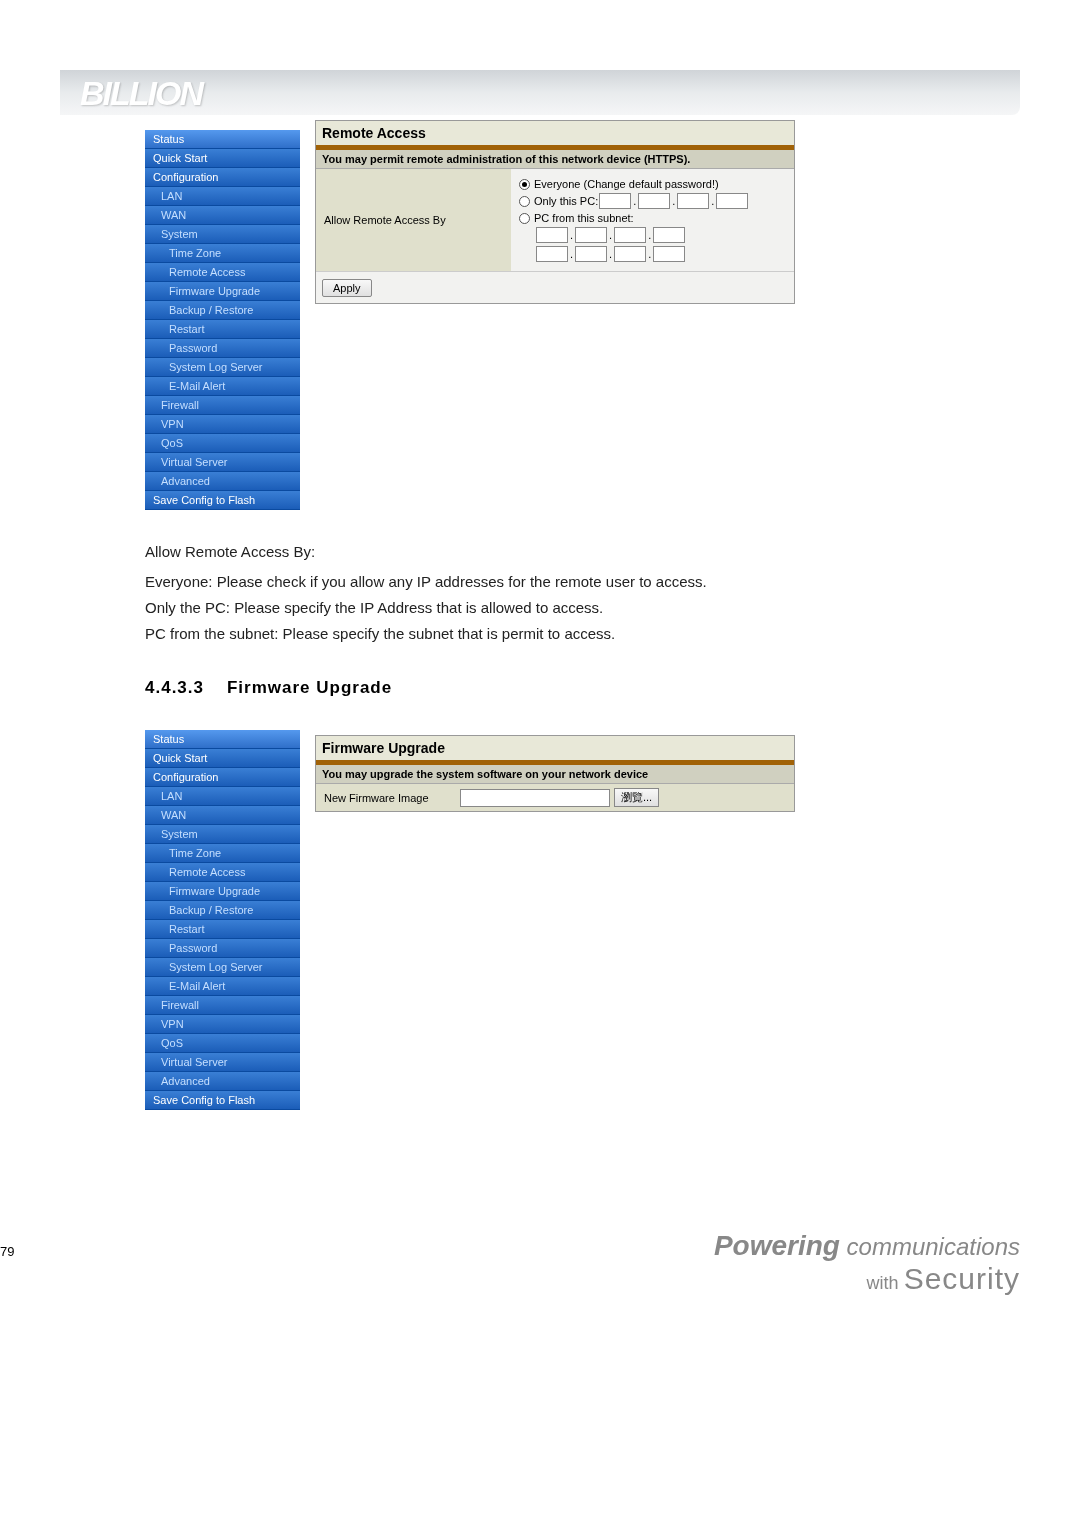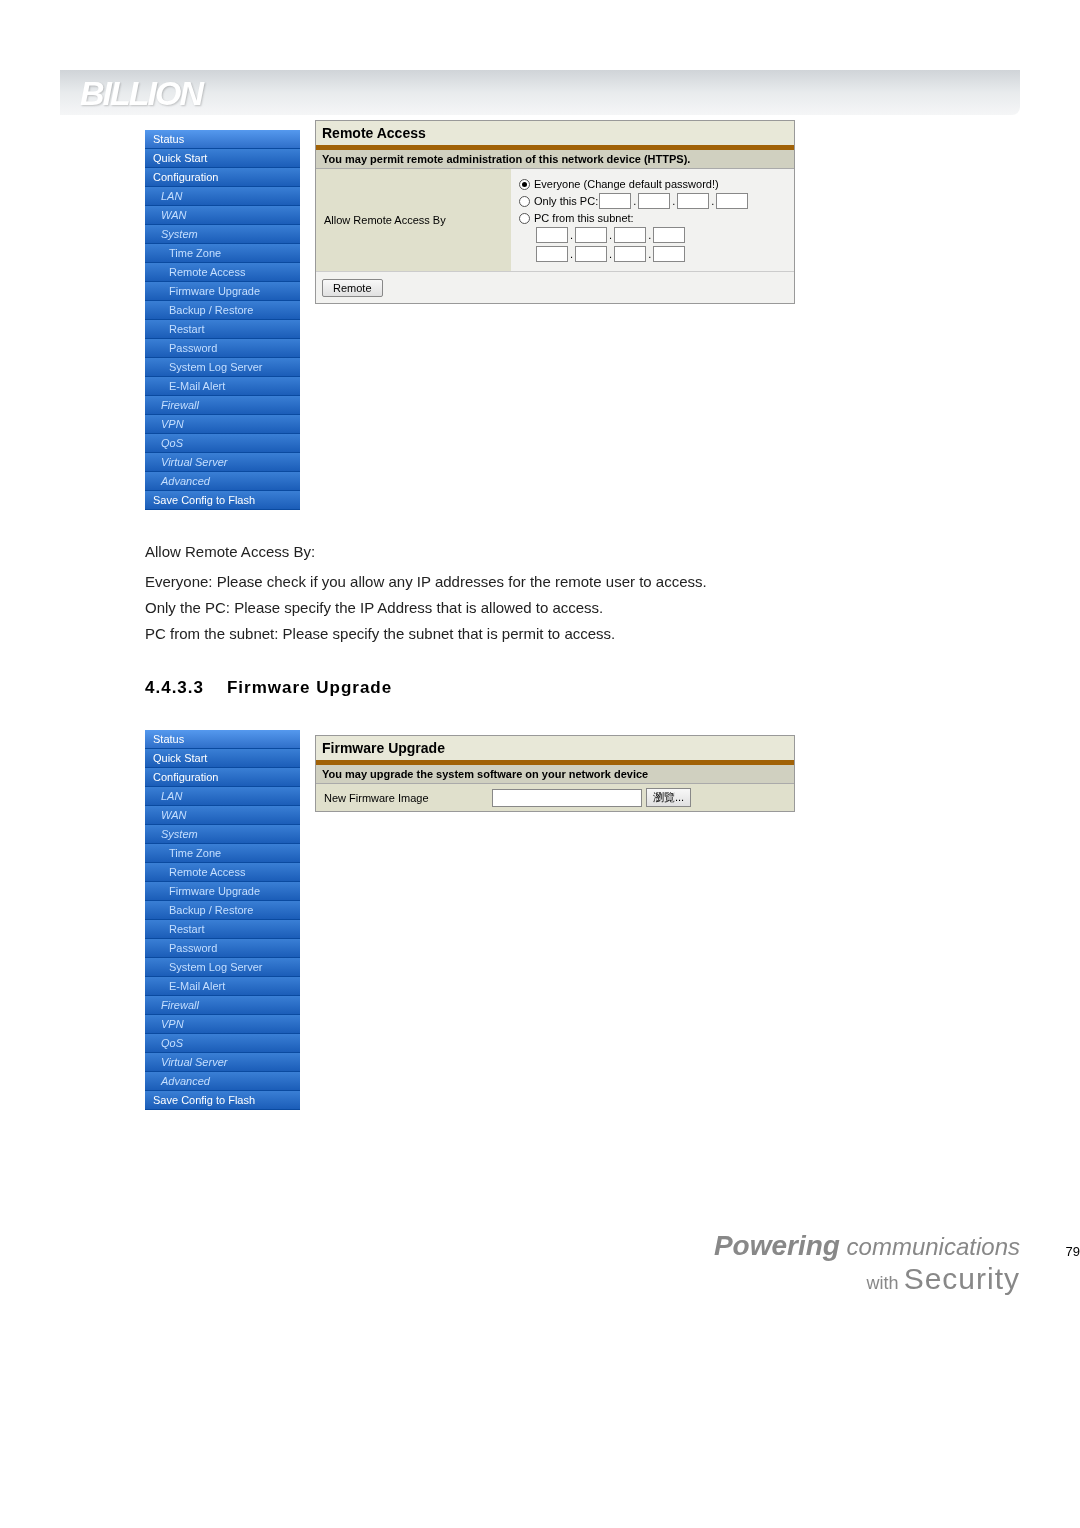--- a/index.html
+++ b/index.html
@@ -44,21 +44,21 @@
       padding: 2px 8px;
       font-size: 11px;
       color: #ffffff;
       cursor: pointer;
       height: 19px;
       line-height: 15px;
     }
     .nav-item.highlight {
       background: linear-gradient(180deg, #5599ee 0%, #2f6fc9 100%);
     }
-    .nav-item.sub { padding-left: 16px; color: #c5dfff; font-style: italic; }
+    .nav-item.sub { padding-left: 16px; color: #c5dfff; }
     .nav-item.sub2 { padding-left: 24px; color: #c5dfff; }
     .panel {
       position: absolute;
       width: 480px;
       background: #e8e8d8;
       border: 1px solid #999;
     }
     .panel1 { top: 120px; left: 315px; }
     .panel2 { top: 735px; left: 315px; }
     .panel-title {
@@ -136,21 +136,21 @@
       font-size: 11px;
       cursor: pointer;
       border-radius: 2px;
     }
     .firmware-row {
       display: flex;
       align-items: center;
       background: #e0e0cc;
       padding: 4px 8px;
     }
-    .firmware-label { width: 168px; font-size: 11px; }
+    .firmware-label { width: 136px; font-size: 11px; }
     .file-input {
       width: 150px;
       height: 18px;
       border: 1px solid #888;
       background: #fff;
       display: inline-block;
     }
     .browse-btn {
       background: linear-gradient(180deg, #f8f8f8 0%, #e0e0e0 100%);
       border: 1px solid #888;
@@ -176,21 +176,21 @@
       left: 145px;
       font-size: 17px;
       font-weight: bold;
       letter-spacing: 1px;
     }
     .page-number {
       position: absolute;
       top: 1244px;
       left: 0;
       width: 1080px;
-      text-align: right;
+      text-align: left;
       font-size: 13px;
     }
     .footer-logo {
       position: absolute;
       top: 1230px;
       right: 60px;
       text-align: right;
     }
     .footer-line1 {
       font-size: 24px;
@@ -274,21 +274,21 @@
           <span class="ip-sep">.</span>
         <span class="ip-box"></span>
           <span class="ip-sep">.</span>
         <span class="ip-box"></span>
           <span class="ip-sep">.</span>
         <span class="ip-box"></span>
       </div>
     </div>
   </div>
   <div class="panel-footer">
-    <button class="btn">Remote</button>
+    <button class="btn">Apply</button>
   </div>
 </div>
 
 <div class="doc-text doc-text1">Allow Remote Access By:</div>
 <div class="doc-text doc-text2">Everyone: Please check if you allow any IP addresses for the remote user to access.</div>
 <div class="doc-text doc-text3">Only the PC: Please specify the IP Address that is allowed to access.</div>
 <div class="doc-text doc-text4">PC from the subnet: Please specify the subnet that is permit to access.</div>
 
 <div class="section-heading">
   <span>4.4.3.3</span>&nbsp;&nbsp;&nbsp;

